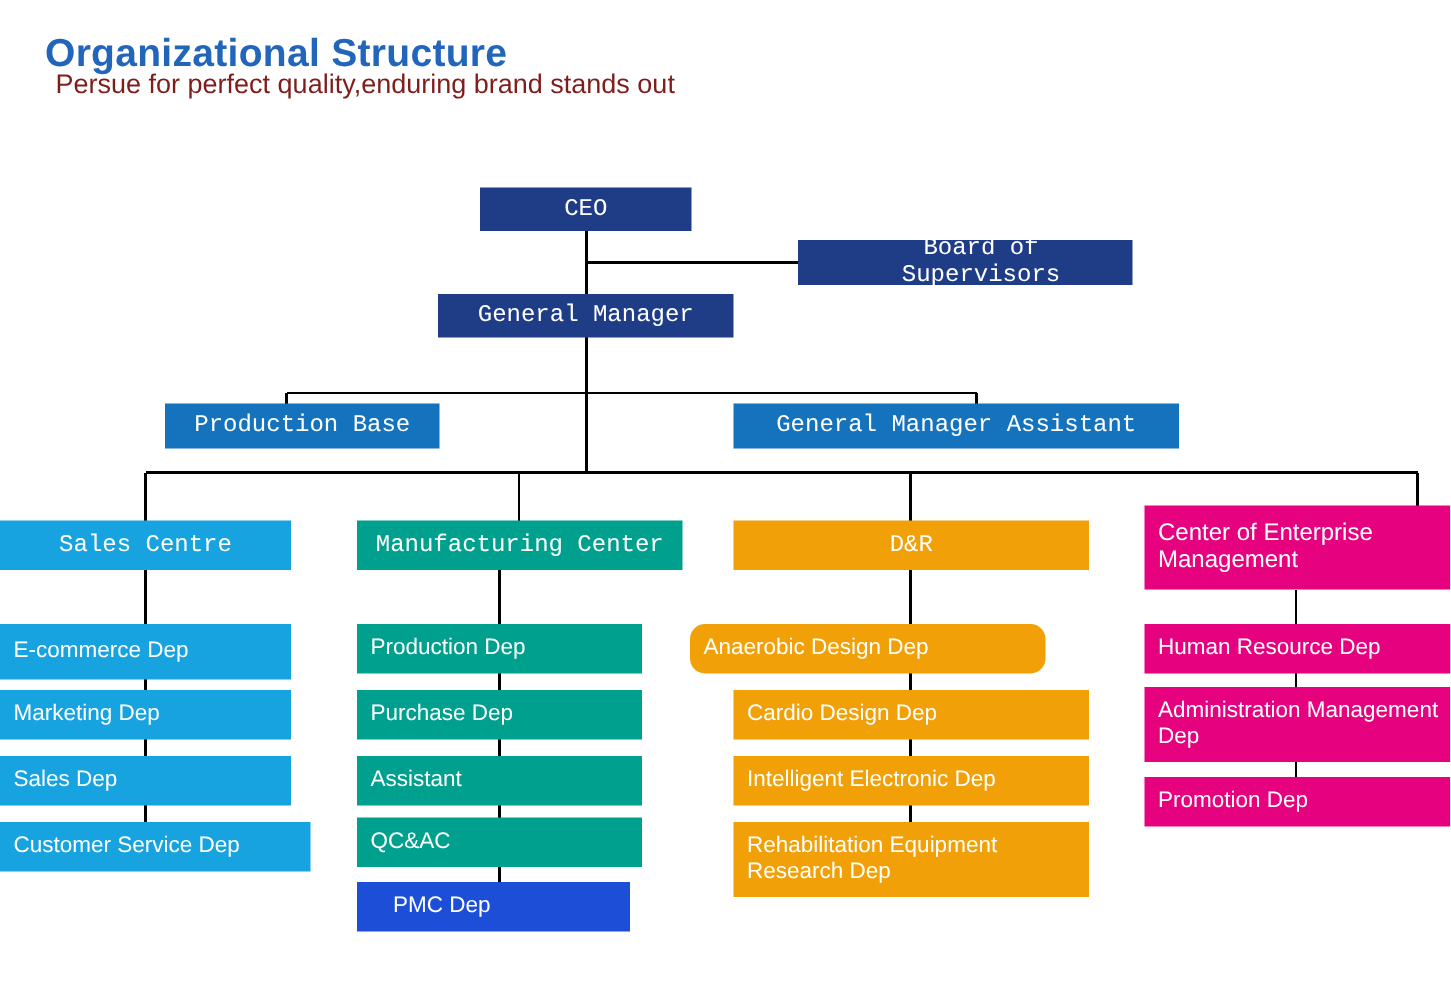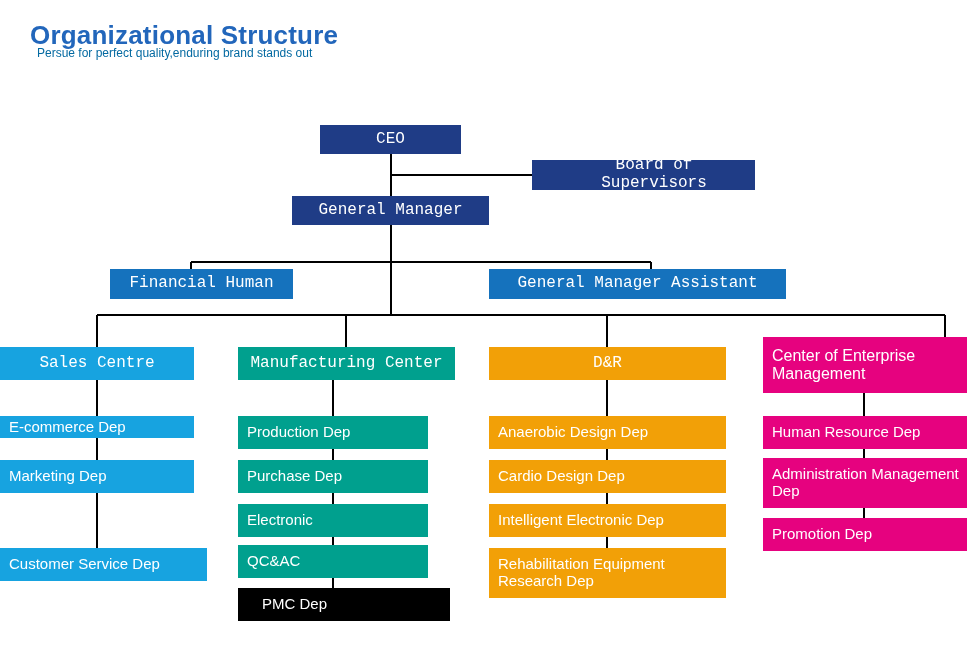--- a/index.html
+++ b/index.html
@@ -27,22 +27,22 @@
     top: 3px;
     font-size: 26px;
     color: #2266bb;
     letter-spacing: 0.2px;
     white-space: nowrap;
   }
   #chart-subtitle {
     position: absolute;
     left: 37px;
     top: 46px;
-    font-size: 12px;
-    color: #0369a1;
+    font-size: 18px;
+    color: #7f1d1d;
     white-space: nowrap;
   }
 
   
   #connectors {
     position: absolute;
     left: 0;
     top: 0;
     width: 967px;
     height: 656px;
@@ -130,66 +130,69 @@
 
   <div class="node tier-exec center-text" style="left:532px; top:160px; width:223px; height:30px; background:#1f3c86;padding-left:31px;">
     <span class="label">Board of Supervisors</span>
   </div>
 
   <div class="node tier-exec center-text" style="left:292px; top:196px; width:197px; height:29px; background:#1f3c86;">
     <span class="label">General Manager</span>
   </div>
 
   <div class="node tier-mid center-text" style="left:110px; top:269px; width:183px; height:30px; background:#1572bd;">
-    <span class="label">Financial Human</span>
+    <span class="label">Production Base</span>
   </div>
 
   <div class="node tier-mid center-text" style="left:489px; top:269px; width:297px; height:30px; background:#1572bd;">
     <span class="label">General Manager Assistant</span>
   </div>
 
   <div class="node col-head center-text pad-c" style="left:0px; top:347px; width:194px; height:33px; background:#17a3e0;">
     <span class="label">Sales Centre</span>
   </div>
 
-  <div class="node dept left-text pad-l" style="left:0px; top:416px; width:194px; height:22px; background:#17a3e0;">
+  <div class="node dept left-text pad-l" style="left:0px; top:416px; width:194px; height:37px; background:#17a3e0;">
     <span class="label">E-commerce Dep</span>
   </div>
   <div class="node dept left-text pad-l" style="left:0px; top:460px; width:194px; height:33px; background:#17a3e0;">
     <span class="label">Marketing Dep</span>
   </div>
+  <div class="node dept left-text pad-l" style="left:0px; top:504px; width:194px; height:33px; background:#17a3e0;">
+    <span class="label">Sales Dep</span>
+  </div>
   <div class="node dept left-text pad-l" style="left:0px; top:548px; width:207px; height:33px; background:#17a3e0;">
     <span class="label">Customer Service Dep</span>
   </div>
 
   <div class="node col-head center-text pad-c" style="left:238px; top:347px; width:217px; height:33px; background:#00a08e;">
     <span class="label">Manufacturing Center</span>
   </div>
 
   <div class="node dept left-text pad-l" style="left:238px; top:416px; width:190px; height:33px; background:#00a08e;">
     <span class="label">Production Dep</span>
   </div>
   <div class="node dept left-text pad-l" style="left:238px; top:460px; width:190px; height:33px; background:#00a08e;">
     <span class="label">Purchase Dep</span>
   </div>
   <div class="node dept left-text pad-l" style="left:238px; top:504px; width:190px; height:33px; background:#00a08e;">
-    <span class="label">Electronic</span>
+    <span class="label">Assistant</span>
   </div>
   <div class="node dept left-text pad-l" style="left:238px; top:545px; width:190px; height:33px; background:#00a08e;align-items:center;">
     <span class="label">QC&amp;AC</span>
   </div>
-  <div class="node dept left-text pad-l" style="left:238px; top:588px; width:212px; height:33px; background:#000000;padding-left:24px;">
+  <div class="node dept left-text pad-l" style="left:238px; top:588px; width:182px; height:33px; background:#1d4ed8;padding-left:24px;">
     <span class="label">PMC Dep</span>
   </div>
 
   <div class="node col-head center-text pad-c" style="left:489px; top:347px; width:237px; height:33px; background:#f2a007;">
     <span class="label">D&amp;R</span>
   </div>
 
-  <div class="node dept left-text pad-l" style="left:489px; top:416px; width:237px; height:33px; background:#f2a007;">
+  <div class="node dept left-text pad-l" style="left:460px; top:416px; width:237px; height:33px; background:#f2a007;border-radius:10px;">
     <span class="label">Anaerobic Design Dep</span>
   </div>
   <div class="node dept left-text pad-l" style="left:489px; top:460px; width:237px; height:33px; background:#f2a007;">
     <span class="label">Cardio Design Dep</span>
   </div>
   <div class="node dept left-text pad-l" style="left:489px; top:504px; width:237px; height:33px; background:#f2a007;">
     <span class="label">Intelligent Electronic Dep</span>
   </div>
   <div class="node dept left-text pad-l" style="left:489px; top:548px; width:237px; height:50px; background:#f2a007;">
     <span class="label">Rehabilitation Equipment Research Dep</span>

